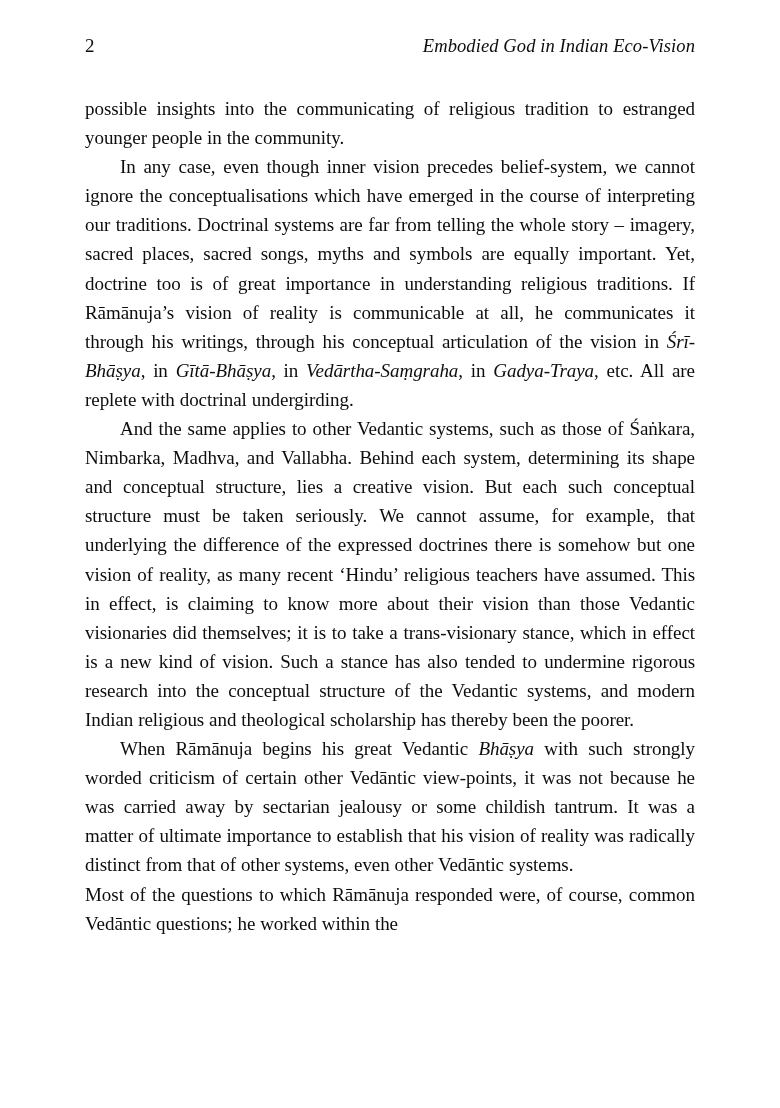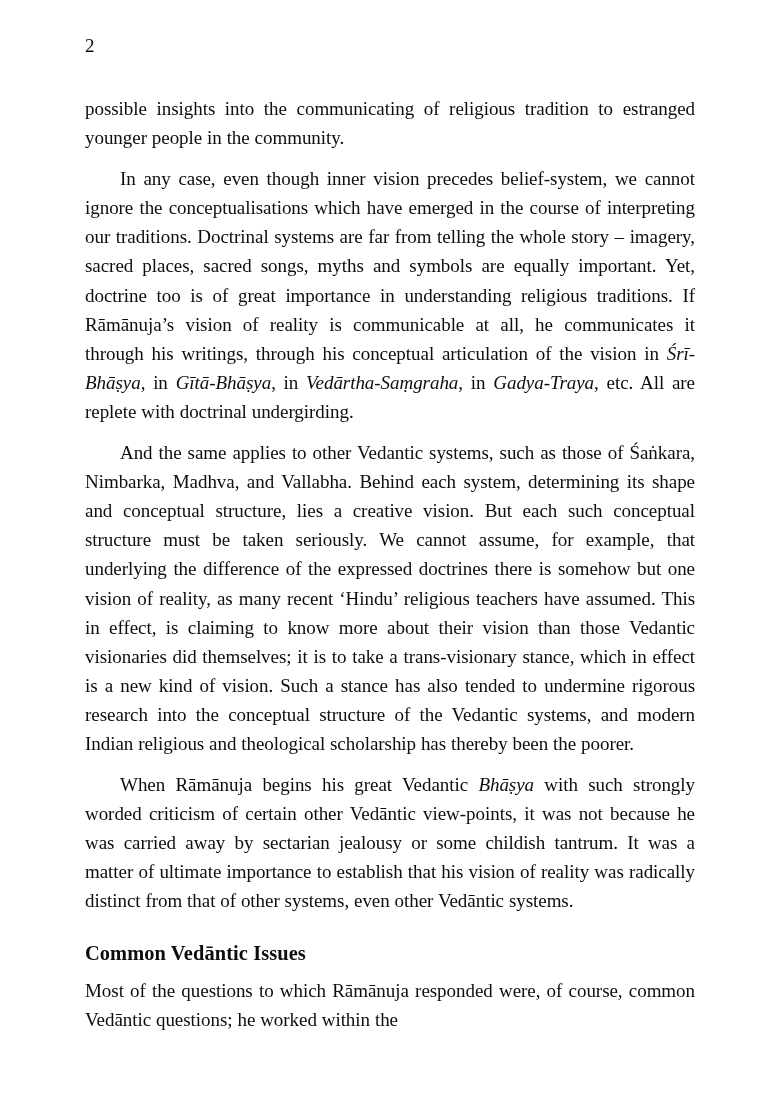--- a/index.html
+++ b/index.html
@@ -55,21 +55,21 @@
     margin: 0;
     letter-spacing: -0.05px;
     word-spacing: 0.2px;
     -webkit-hyphens: none;
     hyphens: none;
   }
   .para.indent {
     text-indent: 35px;
   }
   .para + .para {
-    margin-top: 12px;
+    margin-top: 0;
   }
   .it {
     font-style: italic;
   }
   
   .section-heading {
     font-size: 20.4px;
     font-weight: bold;
     line-height: 29px;
     margin: 23px 0 8px 0;
@@ -81,28 +81,28 @@
   }
 </style>
 </head>
 <body>
 
 <div class="page">
   <div class="content">
 
     <div class="running-head">
       <span class="folio">2</span>
+      <span class="head-title">Embodied God in Indian Eco-Vision</span>
     </div>
 
     <p class="para">possible insights into the communicating of religious tradition to estranged younger people in the community.</p>
 
     <p class="para indent"><span>In any case, even though inner vision precedes belief-system, we cannot ignore the conceptualisations which have emerged in the course of interpreting our traditions. Doctrinal systems are far from telling the whole story – imagery, sacred places, sacred songs, myths and symbols are equally important. Yet, doctrine too is of great importance in understanding religious traditions. If Rāmānuja’s vision of reality is communicable at all, he communicates it through his writings, through his conceptual articulation of the vision in </span><span class="it">Śrī-Bhāṣya</span><span>, in </span><span class="it">Gītā-Bhāṣya</span><span>, in </span><span class="it">Vedārtha-Saṃgraha</span><span>, in </span><span class="it">Gadya-Traya</span><span>, etc. All are replete with doctrinal undergirding.</span></p>
 
     <p class="para indent">And the same applies to other Vedantic systems, such as those of Śaṅkara, Nimbarka, Madhva, and Vallabha. Behind each system, determining its shape and conceptual structure, lies a creative vision. But each such conceptual structure must be taken seriously. We cannot assume, for example, that underlying the difference of the expressed doctrines there is somehow but one vision of reality, as many recent ‘Hindu’ religious teachers have assumed. This in effect, is claiming to know more about their vision than those Vedantic visionaries did themselves; it is to take a trans-visionary stance, which in effect is a new kind of vision. Such a stance has also tended to undermine rigorous research into the conceptual structure of the Vedantic systems, and modern Indian religious and theological scholarship has thereby been the poorer.</p>
 
     <p class="para indent"><span>When Rāmānuja begins his great Vedantic </span><span class="it">Bhāṣya</span><span> with such strongly worded criticism of certain other Vedāntic view-points, it was not because he was carried away by sectarian jealousy or some childish tantrum. It was a matter of ultimate importance to establish that his vision of reality was radically distinct from that of other systems, even other Vedāntic systems.</span></p>
 
-    <h2 class="section-heading">Common Vedāntic Issues</h2>
 
     <p class="para">Most of the questions to which Rāmānuja responded were, of course, common Vedāntic questions; he worked within the</p>
 
   </div>
 </div>
 
 </body></html>

